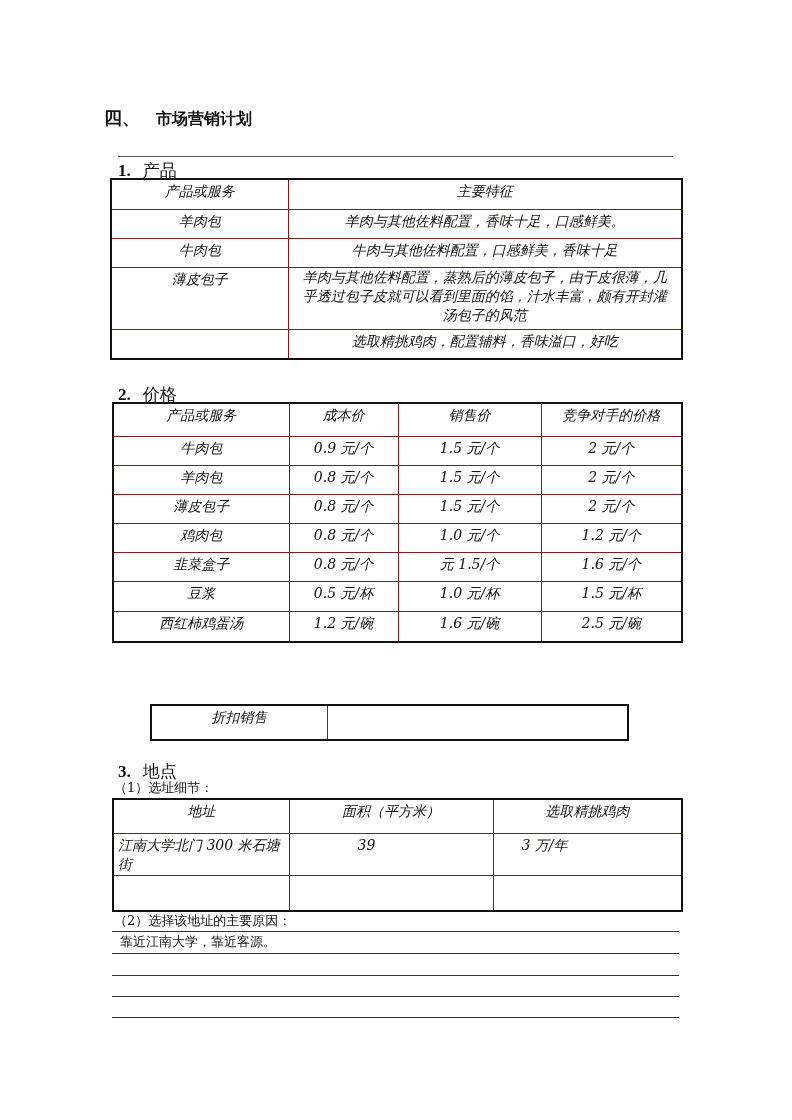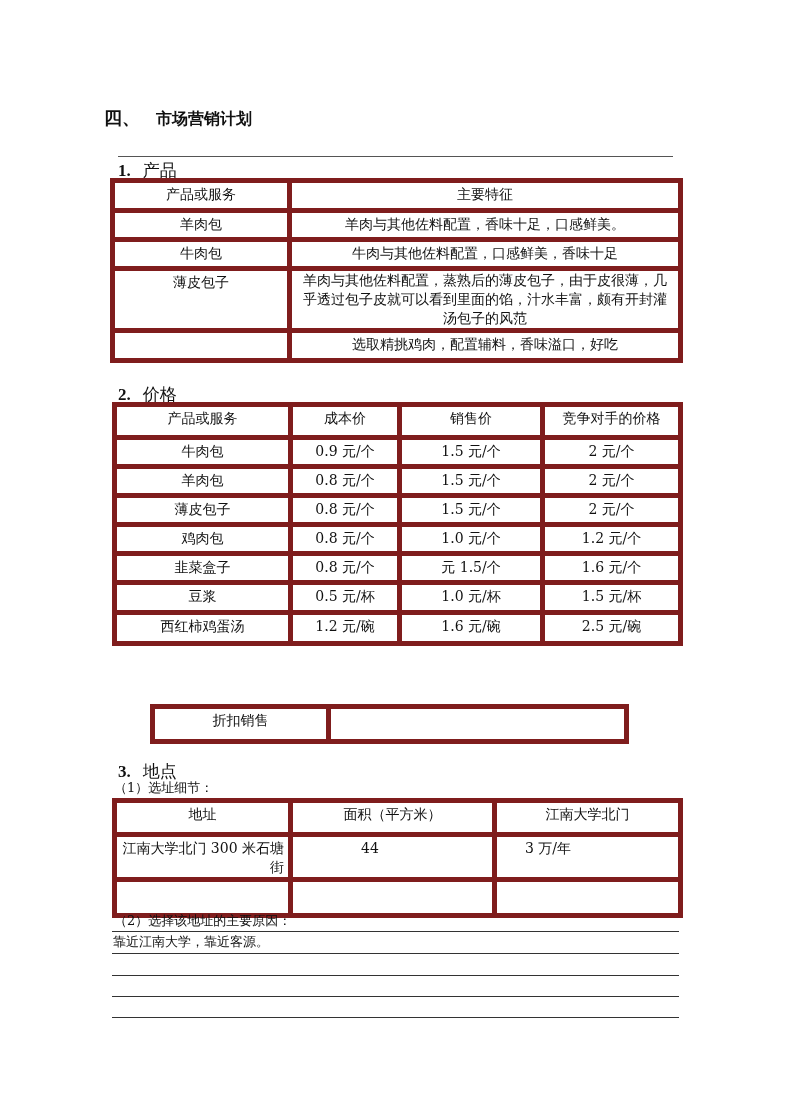--- a/index.html
+++ b/index.html
@@ -7,21 +7,21 @@
          font-family: "DejaVu Serif", "Liberation Serif", serif; color: #111; }
   .abs { position: absolute; }
   .h-title { left: 104px; top: 106px; font-family: "DejaVu Sans", "Liberation Sans", sans-serif;
              font-weight: bold; font-size: 16px; letter-spacing: 0px; }
   .h-title .num { font-size: 18px; margin-right: 16px; }
   .rule { left: 118px; width: 555px; height: 0; border-top: 1px solid #555; }
   .sec { font-size: 17px; left: 118px; }
   .sec b { font-family: "Liberation Serif", serif; margin-right: 12px; }
   table { border-collapse: collapse; position: absolute; table-layout: fixed;
           border: 2px solid #111; font-size: 14px; }
-  td { border: 5px solid #7f1d1d; text-align: center; vertical-align: top; padding: 2px 4px 0 4px; line-height: 19px; }
+  td { border: 1px solid #7f1d1d; text-align: center; vertical-align: top; padding: 2px 4px 0 4px; line-height: 19px; font-style: italic; }
   .sub { font-size: 13px; left: 118px; }
   .line { left: 112px; width: 567px; height: 0; border-top: 1px solid #333; }
 </style>
 </head>
 <body>
 
 <div class="abs h-title">
   <span class="num">四、</span><span>市场营销计划</span>
 </div>
 
@@ -144,34 +144,34 @@
 <table style="left:112px; top:798px; width:571px;">
   <colgroup>
       <col style="width:176px">
       <col style="width:204px">
       <col>
     </colgroup>
   <tbody>
       <tr style="height:34px">
     <td>地址</td>
     <td>面积（平方米）</td>
-    <td>江南大学北门</td>
+    <td>选取精挑鸡肉</td>
   </tr>
   <tr style="height:42px">
-    <td style="text-align:right; padding-left:4px;">江南大学北门 300 米石塘街</td>
-    <td style="text-align:left; padding-left:68px;">44</td>
+    <td style="text-align:left; padding-left:4px;">江南大学北门 300 米石塘街</td>
+    <td style="text-align:left; padding-left:68px;">39</td>
     <td style="text-align:left; padding-left:28px;">3 万/年</td>
   </tr>
   <tr style="height:36px">
     <td></td>
     <td></td>
     <td></td>
   </tr>
 </tbody>
   </table>
 
 <div class="abs sub" style="left:114px; top:912px;">（2）选择该地址的主要原因：</div>
 <div class="abs line" style="top:931px;"></div>
-<div class="abs sub" style="left:113px; top:933px;">靠近江南大学，靠近客源。</div>
+<div class="abs sub" style="left:120px; top:933px;">靠近江南大学，靠近客源。</div>
 <div class="abs line" style="top:953px;"></div>
 <div class="abs line" style="top:975px;"></div>
 <div class="abs line" style="top:996px;"></div>
 <div class="abs line" style="top:1017px;"></div>
 
 </body></html>

